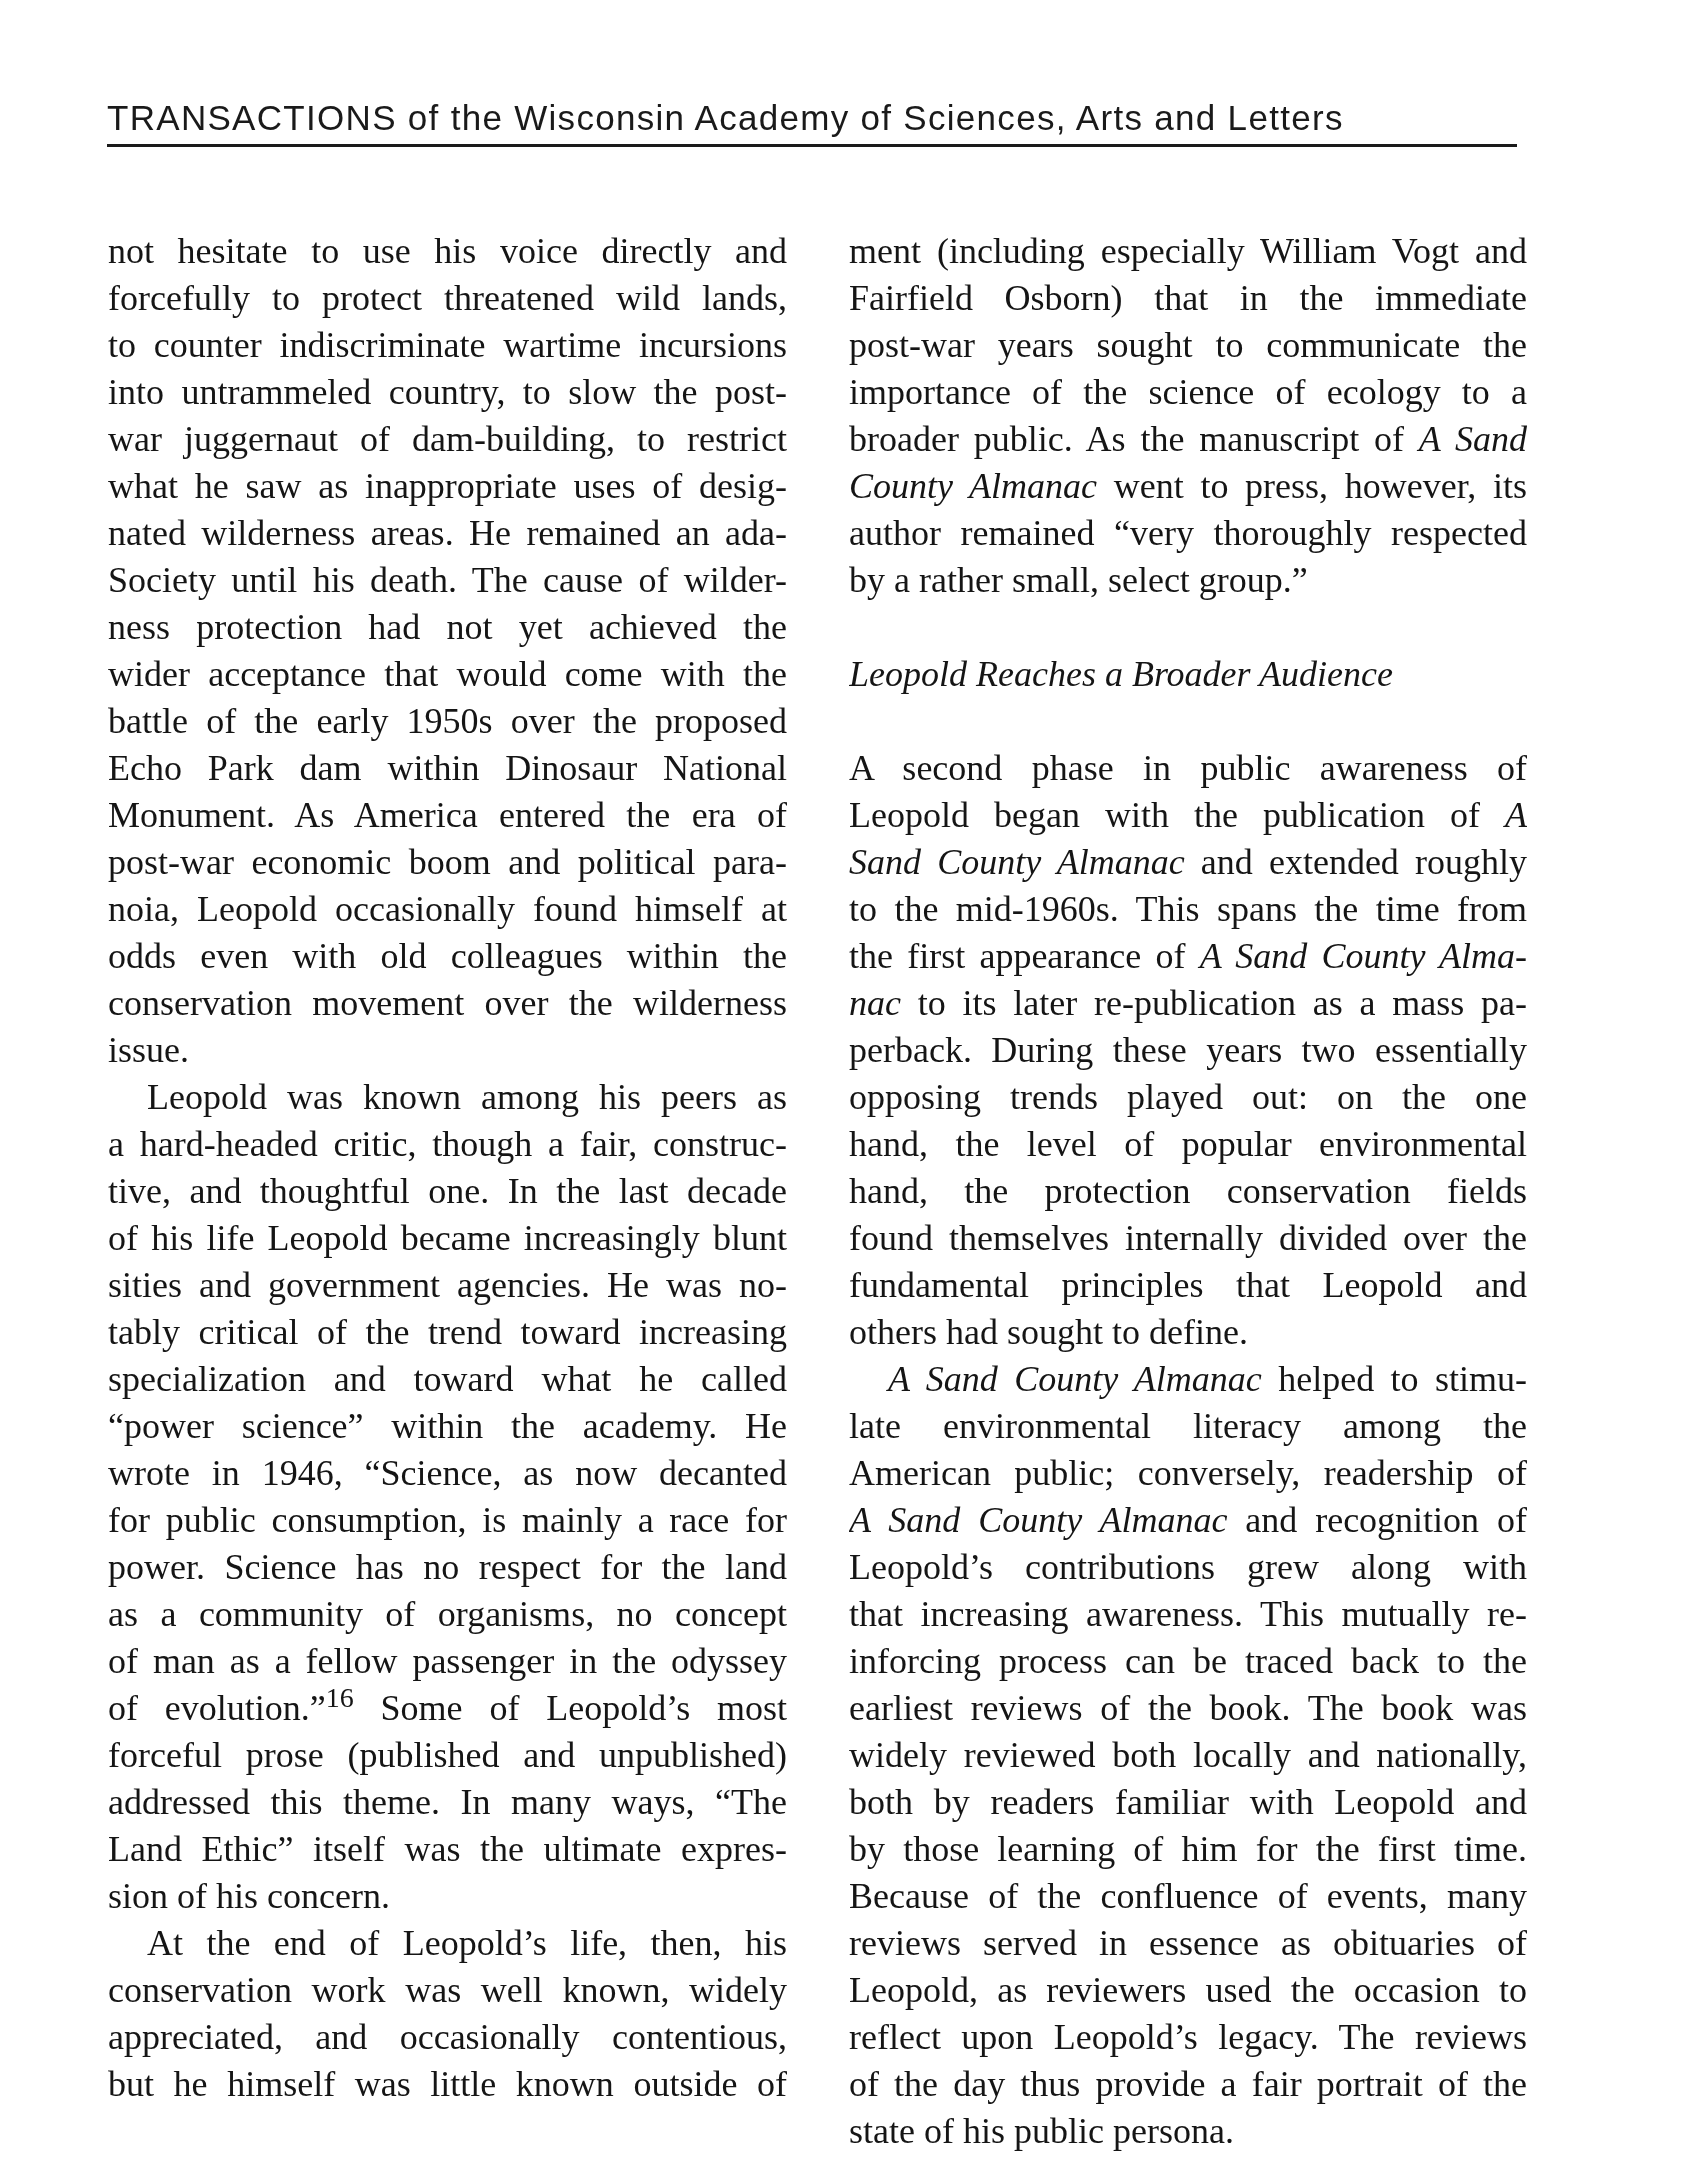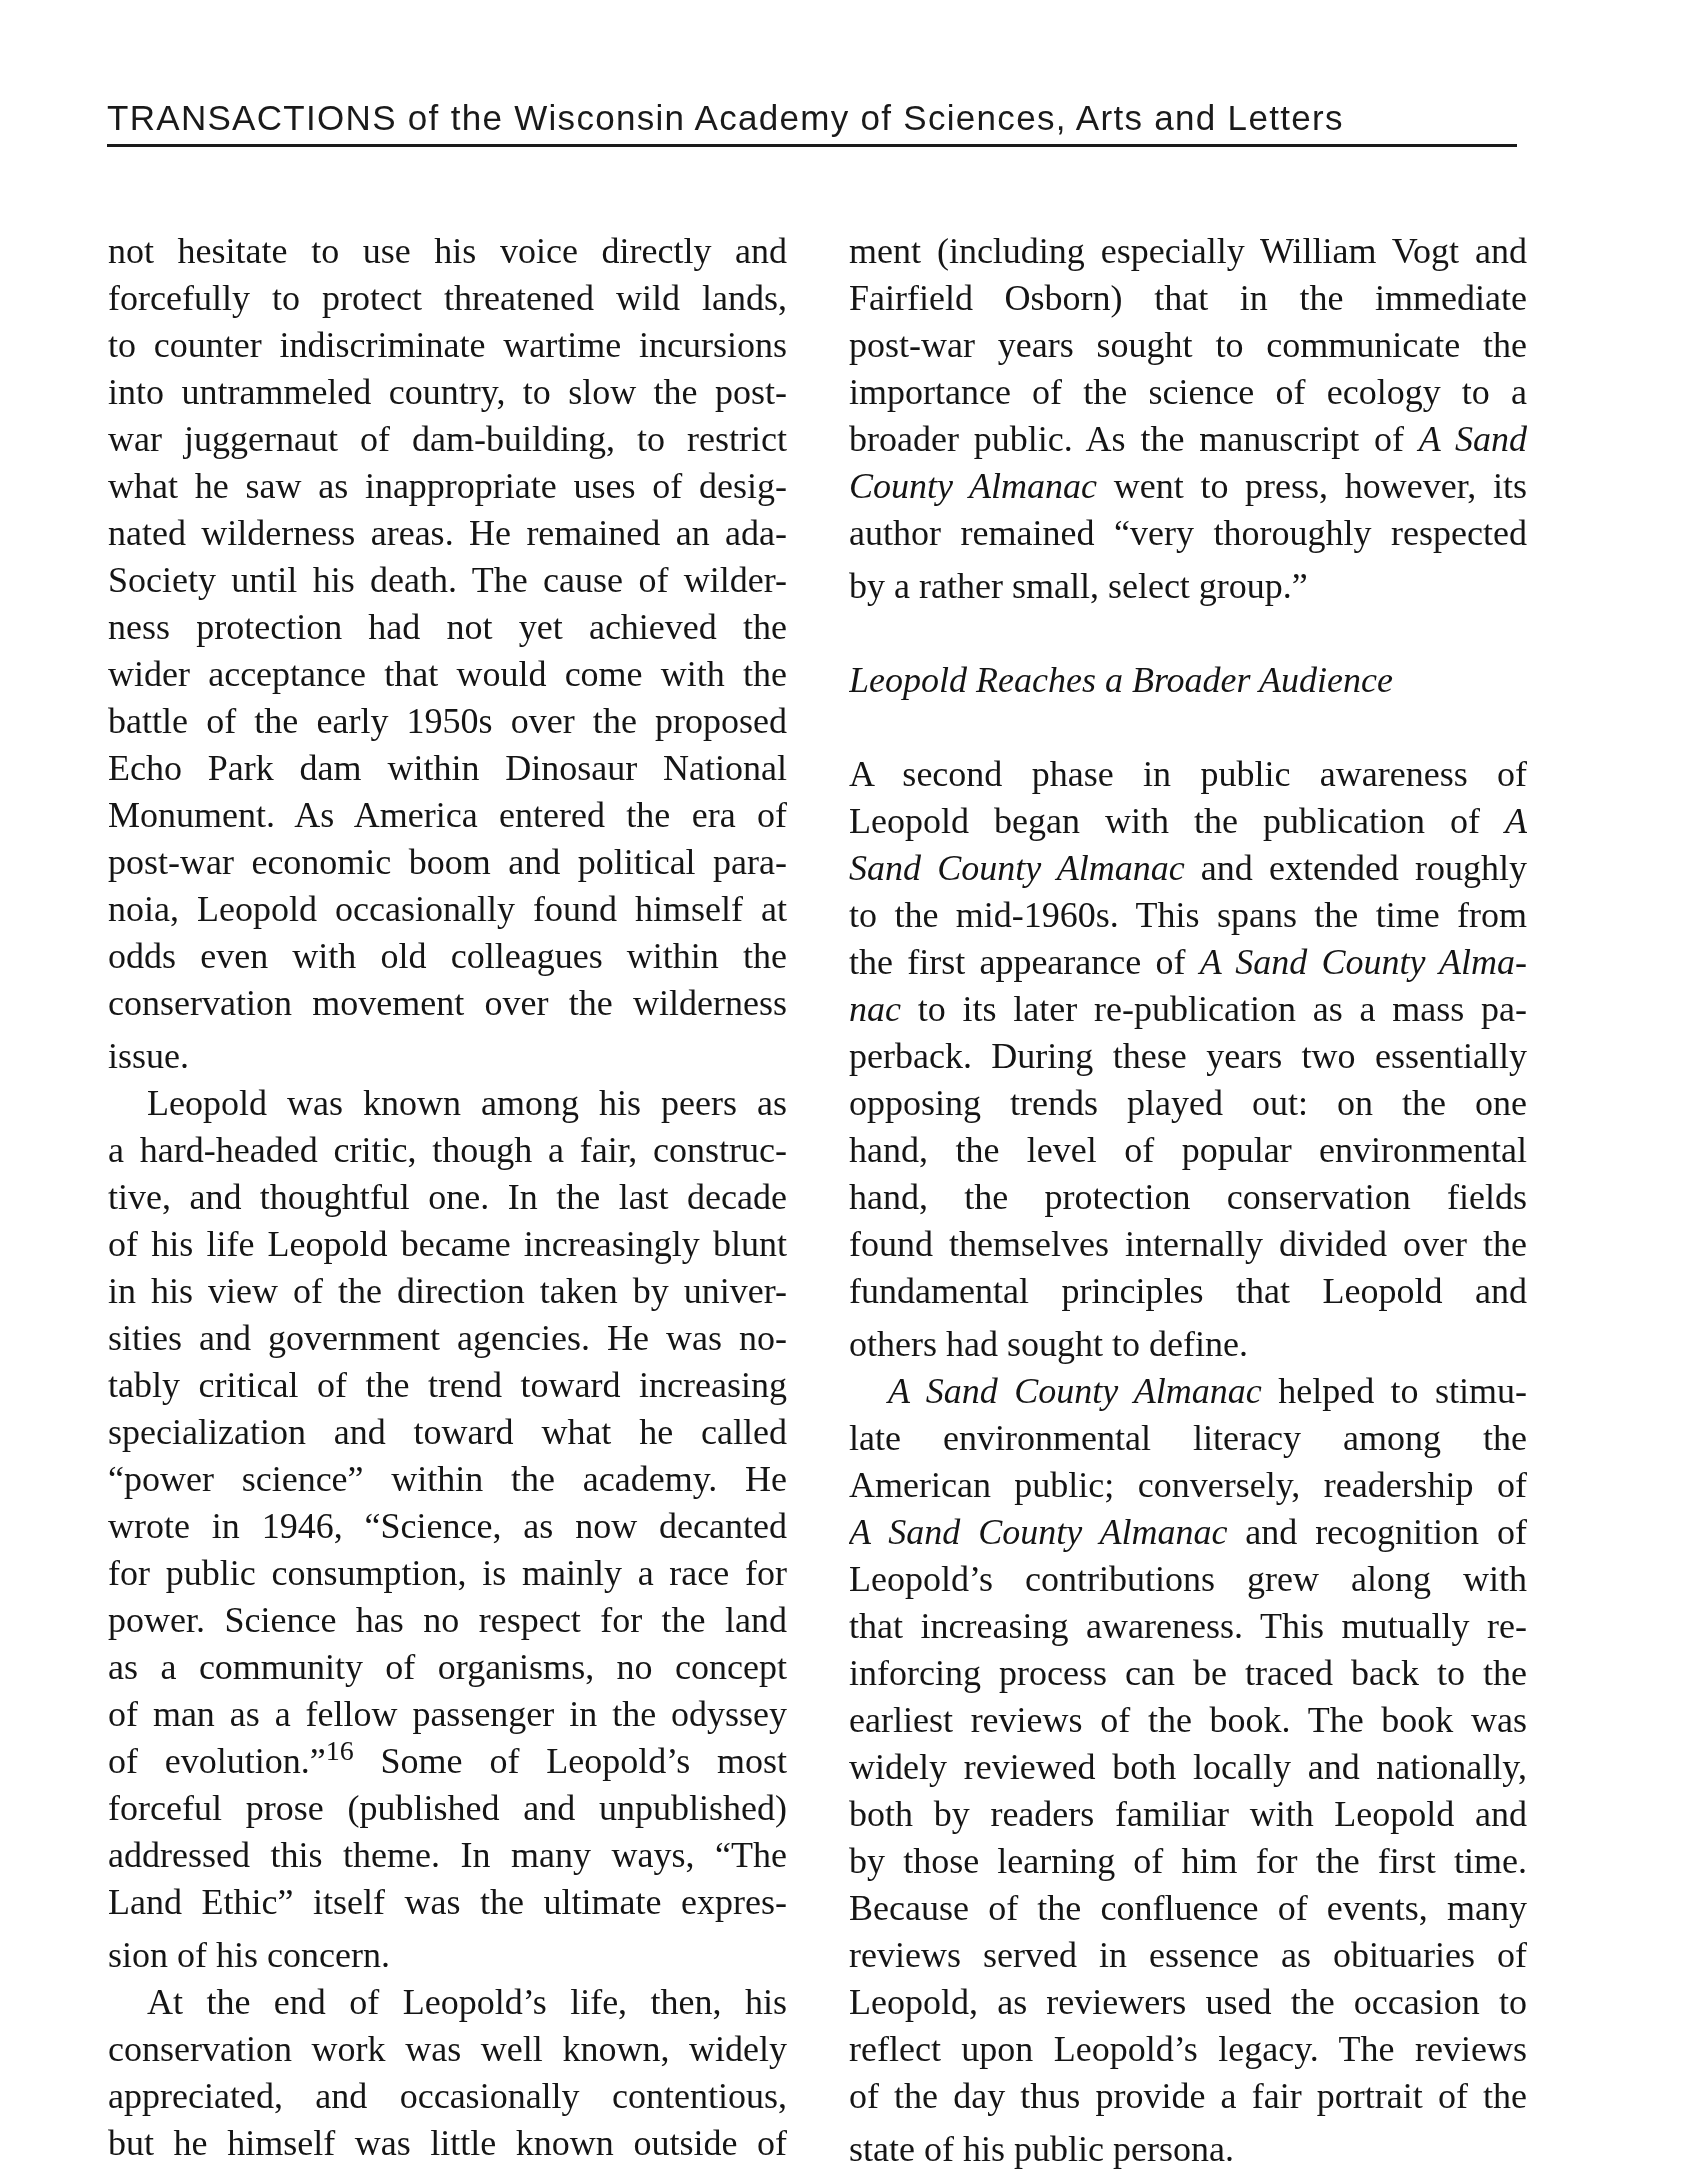--- a/index.html
+++ b/index.html
@@ -8,21 +8,21 @@
     position: absolute; left: 107px; top: 98px; width: 1410px;
     font-family: "Liberation Sans", sans-serif; font-size: 35px; letter-spacing: 1.3px;
     white-space: nowrap; color: #1a1a1a;
   }
   .rule { position: absolute; left: 107px; top: 144px; width: 1410px; height: 3.1px; background: #1a1a1a; }
   .col { position: absolute; top: 228px; width: 679px;
     font-family: "Liberation Serif", serif; font-size: 36px; line-height: 47px; color: #151515; }
   .col.left { left: 108px; }
   .col.right { left: 849px; width: 678px; }
   .ln { display: block; height: 47px; white-space: nowrap; text-align: justify; text-align-last: justify; overflow: hidden; }
-  .ln.last { text-align-last: left; margin-top: 6px; }
+  .ln.last { text-align-last: left; }
   .ln.indent { padding-left: 39px; }
   .ln.blank { }
   .ln.heading { font-style: italic; text-align-last: left; }
   .it { font-style: italic; }
   sup { font-size: 28px; line-height: 0; vertical-align: 13px; }
 </style>
 </head>
 <body>
 
 <div class="running-head">TRANSACTIONS of the Wisconsin Academy of Sciences, Arts and Letters</div>
@@ -44,21 +44,20 @@
     <span class="ln">Monument. As America entered the era of</span>
     <span class="ln">post-war economic boom and political para-</span>
     <span class="ln">noia, Leopold occasionally found himself at</span>
     <span class="ln">odds even with old colleagues within the</span>
     <span class="ln">conservation movement over the wilderness</span>
     <span class="ln last">issue.</span>
     <span class="ln indent">Leopold was known among his peers as</span>
     <span class="ln">a hard-headed critic, though a fair, construc-</span>
     <span class="ln">tive, and thoughtful one. In the last decade</span>
     <span class="ln">of his life Leopold became increasingly blunt</span>
-    <span class="ln">in his view of the direction taken by univer-</span>
     <span class="ln">sities and government agencies. He was no-</span>
     <span class="ln">tably critical of the trend toward increasing</span>
     <span class="ln">specialization and toward what he called</span>
     <span class="ln">“power science” within the academy. He</span>
     <span class="ln">wrote in 1946, “Science, as now decanted</span>
     <span class="ln">for public consumption, is mainly a race for</span>
     <span class="ln">power. Science has no respect for the land</span>
     <span class="ln">as a community of organisms, no concept</span>
     <span class="ln">of man as a fellow passenger in the odyssey</span>
     <span class="ln"><span>of evolution.”</span><sup>16</sup><span> Some of Leopold’s most</span></span>

